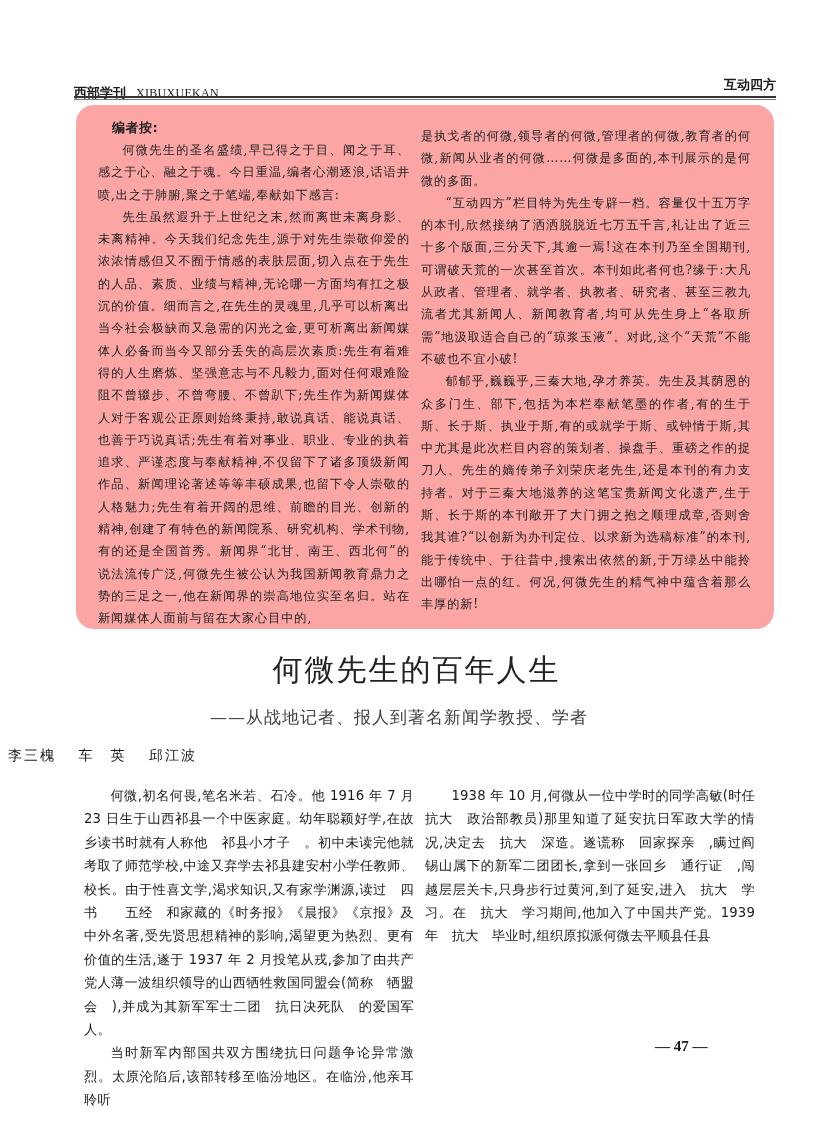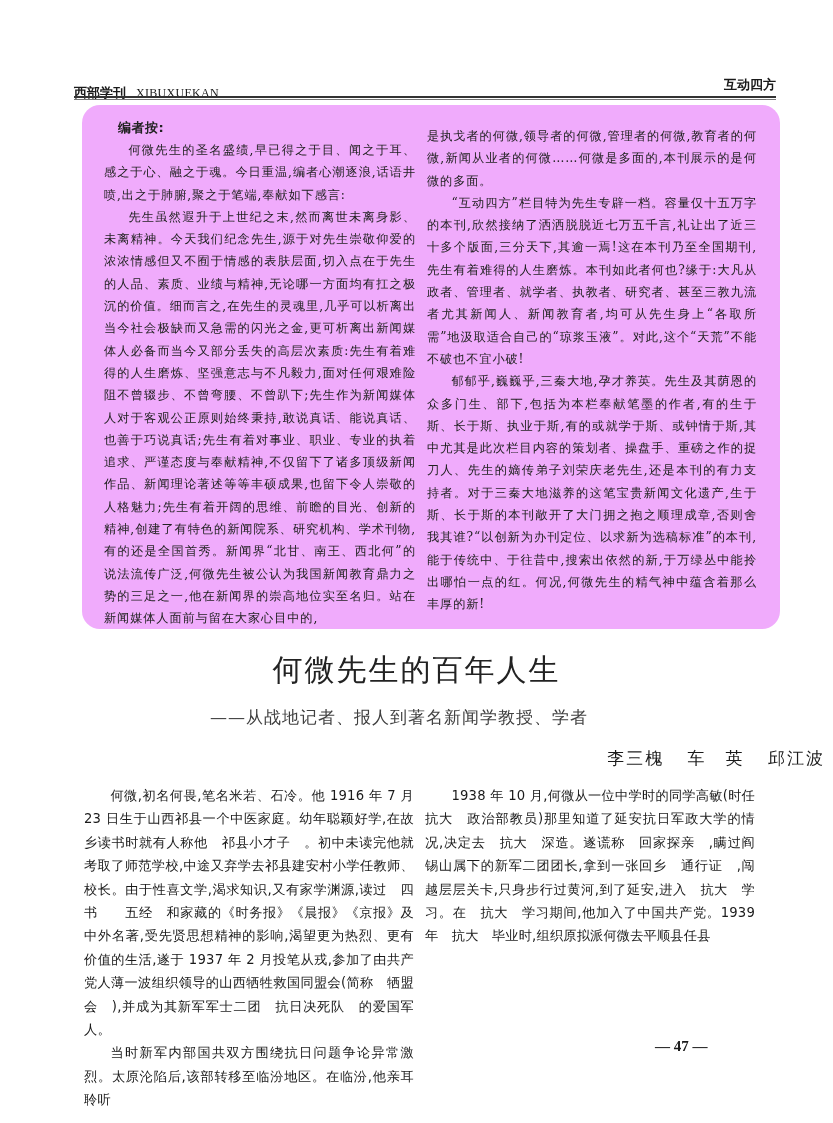--- a/index.html
+++ b/index.html
@@ -9,36 +9,36 @@
   .header .left { position: absolute; left: 0; top: 8px; font-size: 13px; font-weight: bold;
                   font-family: "DejaVu Sans", sans-serif; text-align: center; }
   .header .left .en { font-family: "Liberation Serif", serif; font-weight: normal; font-size: 12px; margin-left: 10px; letter-spacing: 0.3px; }
   .header .right { position: absolute; right: 0; top: 0; font-size: 13px; font-weight: bold;
                    font-family: "DejaVu Sans", sans-serif; }
   .header-rule { position: absolute; left: 74px; top: 96px; width: 702px; height: 0;
                  border-top: 2px solid #333; }
   .header-rule2 { position: absolute; left: 74px; top: 99px; width: 702px; height: 0;
                  border-top: 1px solid #777; }
 
-  .note-box { position: absolute; left: 82px; top: 105px; width: 698px; height: 524px;
-              background: #f0abfc; border-radius: 18px; }
+  .note-box { position: absolute; left: 76px; top: 105px; width: 698px; height: 524px;
+              background: #fca5a5; border-radius: 18px; }
   .note-col { position: absolute; top: 12px; font-size: 12.2px; line-height: 22.3px;
               letter-spacing: 0.9px; text-align: justify; color: #222; }
   .note-col.l { left: 22px; width: 312px; }
   .note-col.r { left: 345px; width: 330px; }
   .note-col p { margin: 0; text-indent: 2em; }
   .note-col p.noind { text-indent: 0; margin-top: 8px; }
   .note-title { font-family: "DejaVu Sans", sans-serif; font-weight: bold; font-size: 13px;
                 letter-spacing: 0.5px; margin-left: 14px; line-height: 22px; }
 
   .title { position: absolute; left: 0; width: 833px; top: 650px; text-align: center;
            font-size: 30px; letter-spacing: 2px; color: #222; font-family: "DejaVu Sans", sans-serif; font-weight: normal; }
   .subtitle { position: absolute; left: 210px; top: 706px; font-size: 17px; letter-spacing: 1px; color: #404040; }
-  .authors { position: absolute; left: 0; width: 833px; top: 747px; text-align: right;
-             font-size: 17px; letter-spacing: 2px; }
+  .authors { position: absolute; left: 0; width: 833px; top: 747px; text-align: left;
+             font-size: 14px; letter-spacing: 2px; }
   .authors span { margin: 0 8px; }
 
   .body-col { position: absolute; top: 784px; width: 330px; font-size: 13.2px; line-height: 23.4px;
               text-align: justify; letter-spacing: 0.2px; color: #1a1a1a;
               font-family: "DejaVu Sans", sans-serif; }
   .body-col.l { left: 84px; }
   .body-col.r { left: 425px; }
   .body-col p { margin: 0; text-indent: 2em; }
   .body-col p.noind { text-indent: 0; }
 
@@ -58,21 +58,21 @@
 <div class="header-rule2"></div>
 
 <div class="note-box">
   <div class="note-col l">
     <div class="note-title">编者按:</div>
     <p>何微先生的圣名盛绩,早已得之于目、闻之于耳、感之于心、融之于魂。今日重温,编者心潮逐浪,话语井喷,出之于肺腑,聚之于笔端,奉献如下感言:</p>
     <p>先生虽然遐升于上世纪之末,然而离世未离身影、未离精神。今天我们纪念先生,源于对先生崇敬仰爱的浓浓情感但又不囿于情感的表肤层面,切入点在于先生的人品、素质、业绩与精神,无论哪一方面均有扛之极沉的价值。细而言之,在先生的灵魂里,几乎可以析离出当今社会极缺而又急需的闪光之金,更可析离出新闻媒体人必备而当今又部分丢失的高层次素质:先生有着难得的人生磨炼、坚强意志与不凡毅力,面对任何艰难险阻不曾辍步、不曾弯腰、不曾趴下;先生作为新闻媒体人对于客观公正原则始终秉持,敢说真话、能说真话、也善于巧说真话;先生有着对事业、职业、专业的执着追求、严谨态度与奉献精神,不仅留下了诸多顶级新闻作品、新闻理论著述等等丰硕成果,也留下令人崇敬的人格魅力;先生有着开阔的思维、前瞻的目光、创新的精神,创建了有特色的新闻院系、研究机构、学术刊物,有的还是全国首秀。新闻界“北甘、南王、西北何”的说法流传广泛,何微先生被公认为我国新闻教育鼎力之势的三足之一,他在新闻界的崇高地位实至名归。站在新闻媒体人面前与留在大家心目中的,</p>
   </div>
   <div class="note-col r">
     <p class="noind">是执戈者的何微,领导者的何微,管理者的何微,教育者的何微,新闻从业者的何微……何微是多面的,本刊展示的是何微的多面。</p>
-    <p>“互动四方”栏目特为先生专辟一档。容量仅十五万字的本刊,欣然接纳了洒洒脱脱近七万五千言,礼让出了近三十多个版面,三分天下,其逾一焉!这在本刊乃至全国期刊,先生有着难得的人生磨炼。本刊如此者何也?缘于:大凡从政者、管理者、就学者、执教者、研究者、甚至三教九流者尤其新闻人、新闻教育者,均可从先生身上“各取所需”地汲取适合自己的“琼浆玉液”。对此,这个“天荒”不能不破也不宜小破!</p>
+    <p>“互动四方”栏目特为先生专辟一档。容量仅十五万字的本刊,欣然接纳了洒洒脱脱近七万五千言,礼让出了近三十多个版面,三分天下,其逾一焉!这在本刊乃至全国期刊,可谓破天荒的一次甚至首次。本刊如此者何也?缘于:大凡从政者、管理者、就学者、执教者、研究者、甚至三教九流者尤其新闻人、新闻教育者,均可从先生身上“各取所需”地汲取适合自己的“琼浆玉液”。对此,这个“天荒”不能不破也不宜小破!</p>
     <p>郁郁乎,巍巍乎,三秦大地,孕才养英。先生及其荫恩的众多门生、部下,包括为本栏奉献笔墨的作者,有的生于斯、长于斯、执业于斯,有的或就学于斯、或钟情于斯,其中尤其是此次栏目内容的策划者、操盘手、重磅之作的捉刀人、先生的嫡传弟子刘荣庆老先生,还是本刊的有力支持者。对于三秦大地滋养的这笔宝贵新闻文化遗产,生于斯、长于斯的本刊敞开了大门拥之抱之顺理成章,否则舍我其谁?“以创新为办刊定位、以求新为选稿标准”的本刊,能于传统中、于往昔中,搜索出依然的新,于万绿丛中能拎出哪怕一点的红。何况,何微先生的精气神中蕴含着那么丰厚的新!</p>
   </div>
 </div>
 
 <div class="title">何微先生的百年人生</div>
 <div class="subtitle">——从战地记者、报人到著名新闻学教授、学者</div>
 <div class="authors">
   <span>李三槐</span>
   <span>车　英</span>
   <span>邱江波</span>

